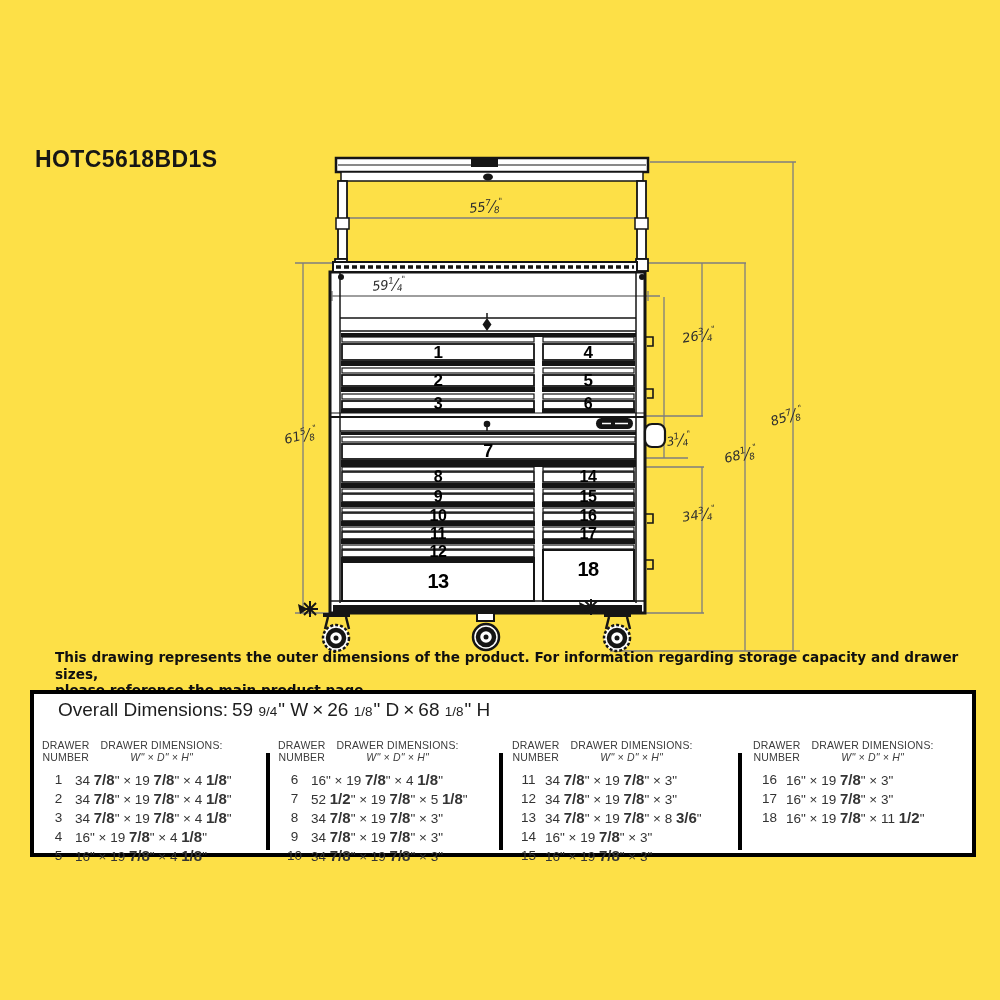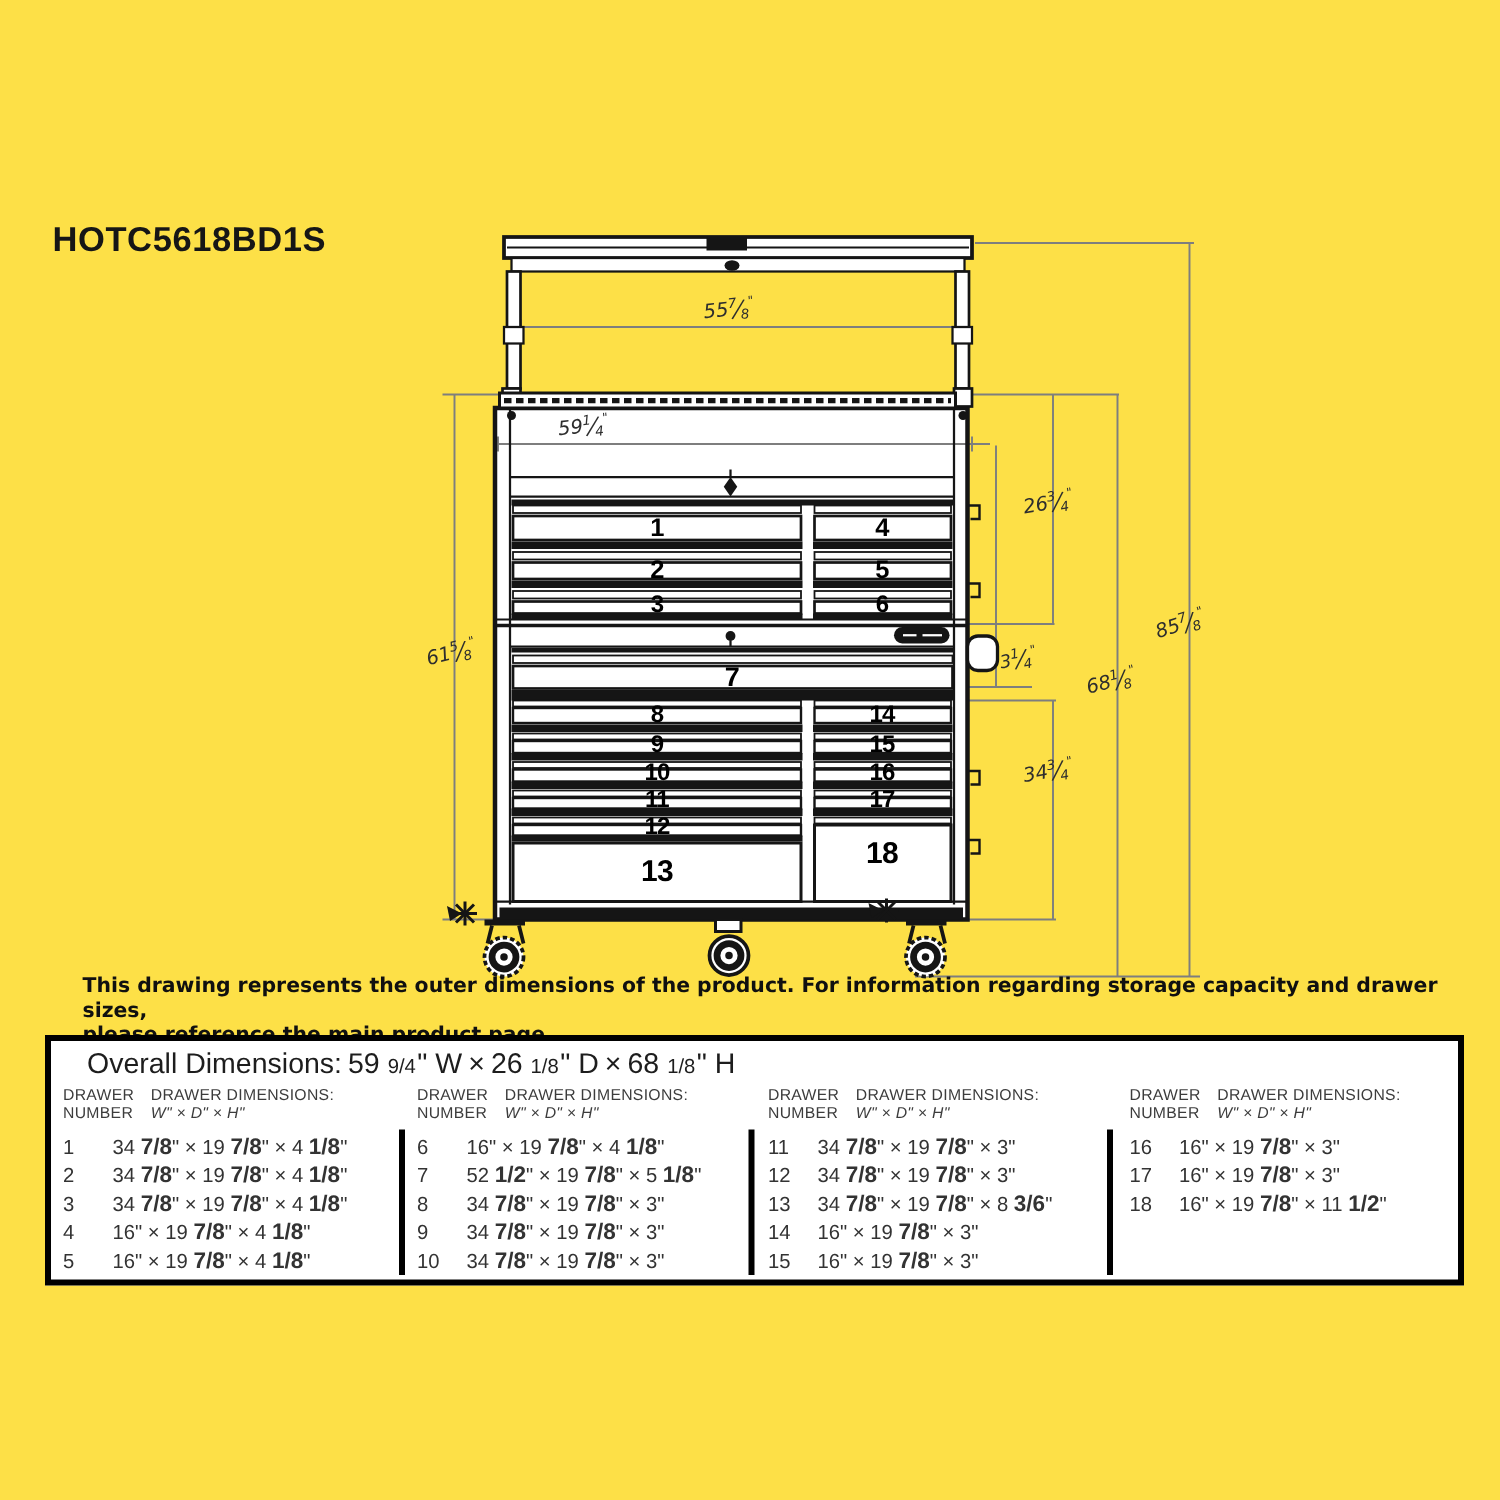--- a/index.html
+++ b/index.html
@@ -16,21 +16,21 @@
   .dimlab sub{font-size:9px;vertical-align:-3px;margin-left:-1px;}
   .dimlab .sl{display:inline-block;transform:rotate(18deg) scaleY(1.45);font-size:12px;}
   .dimlab .un{font-size:8px;vertical-align:6px;}
   .note{position:absolute;left:55px;top:649px;width:930px;font-family:"DejaVu Sans",sans-serif;
         font-size:13.6px;font-weight:700;line-height:16.5px;color:#101010;}
   .spec-table{position:absolute;left:30px;top:690px;width:938px;height:159px;
               border:4px solid #000;background:#fff;}
   .ov-title{position:absolute;left:24px;top:5px;font-size:19px;color:#1d1d1d;white-space:nowrap;}
   .ov-title .seg{margin-right:4px;text-align:right;}
   .ov-title .fr{font-size:13.5px;margin-right:1px;}
-  .tgroup{position:absolute;top:31px;color:#3a3a3a;}
+  .tgroup{position:absolute;top:46px;color:#3a3a3a;text-align:center;}
   .ghead{display:flex;gap:11px;font-size:10.5px;line-height:11.5px;letter-spacing:.2px;color:#3c3c3c;}
   .ghcol{display:flex;flex-direction:column;}
   .ital{font-style:italic;}
   .grows{margin-top:7px;}
   .trow{display:flex;height:19px;align-items:center;font-size:13.5px;color:#333;white-space:nowrap;}
   .tnum{width:33px;flex:0 0 33px;}
   .tdim .fr{font-size:15px;font-weight:bold;}
   .gdivider{position:absolute;width:4px;background:#000;top:59px;height:97px;}
 </style>
 </head>

